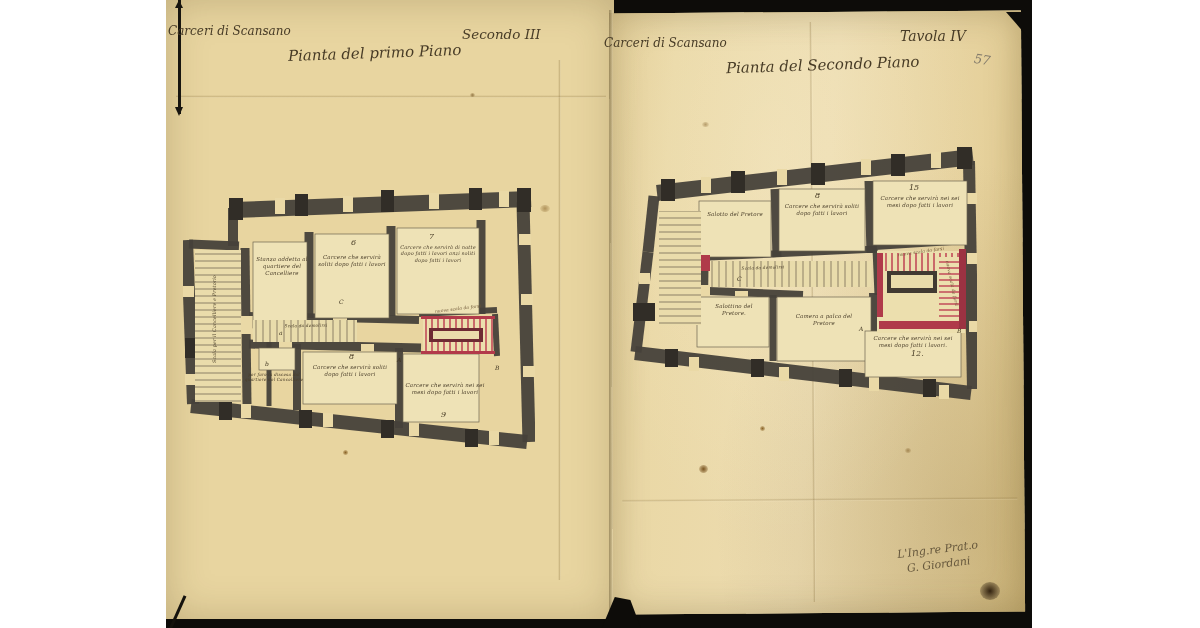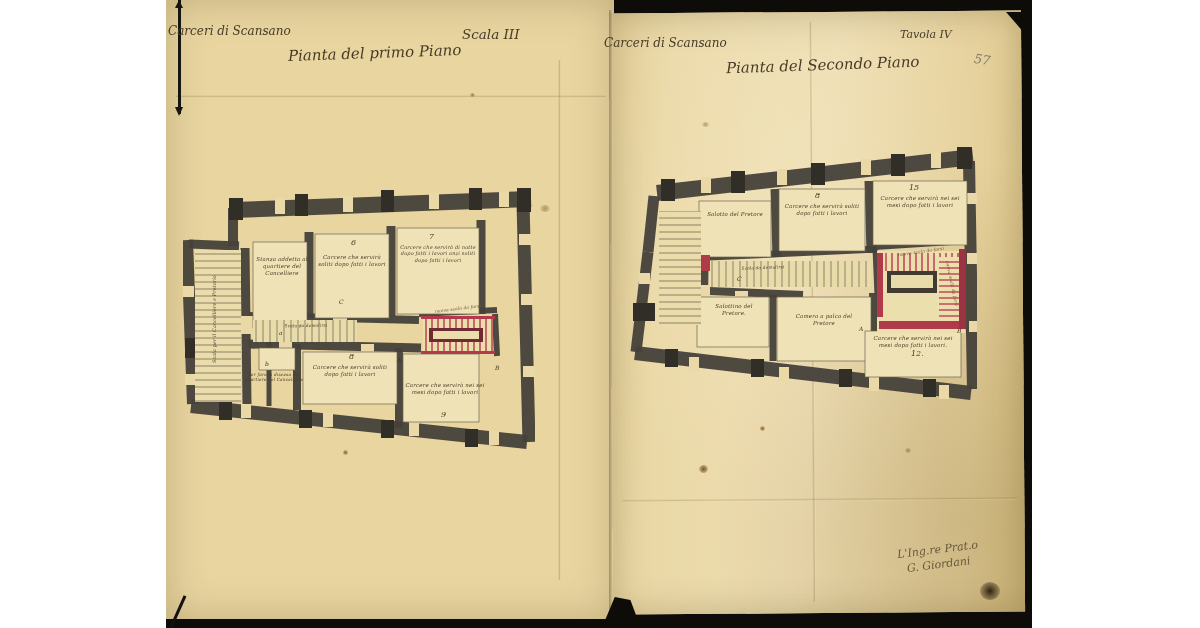--- a/index.html
+++ b/index.html
@@ -72,24 +72,24 @@
   <div class="stain" style="left:699px;top:465px;width:9px;height:8px;background:radial-gradient(circle,#7a5420,rgba(122,84,32,0));"></div>
   <div class="stain" style="left:980px;top:582px;width:20px;height:18px;background:radial-gradient(circle,#32220f,rgba(50,34,15,0));"></div>
   <div class="stain" style="left:343px;top:450px;width:5px;height:5px;background:radial-gradient(circle,#8a6327,rgba(138,99,39,0));"></div>
   <div class="stain" style="left:760px;top:426px;width:5px;height:5px;background:radial-gradient(circle,#8a6327,rgba(138,99,39,0));"></div>
   <div class="stain" style="left:540px;top:205px;width:10px;height:7px;background:radial-gradient(circle,rgba(140,104,45,.6),rgba(140,104,45,0));"></div>
   <div class="stain" style="left:470px;top:93px;width:5px;height:4px;background:radial-gradient(circle,rgba(120,88,38,.7),rgba(120,88,38,0));"></div>
   <div class="stain" style="left:905px;top:448px;width:6px;height:5px;background:radial-gradient(circle,rgba(130,95,40,.6),rgba(130,95,40,0));"></div>
   <div class="stain" style="left:702px;top:122px;width:7px;height:5px;background:radial-gradient(circle,rgba(130,95,40,.5),rgba(130,95,40,0));"></div>
 
   <div class="hdr" style="left:168px;top:24px;font-size:12px;">Carceri di Scansano</div>
-  <div class="hdr" style="left:462px;top:26px;font-size:13.5px;">Scala III</div>
+  <div class="hdr" style="left:462px;top:26px;font-size:13.5px;">Secondo III</div>
   <div class="hdr" style="left:288px;top:44px;font-size:15px;transform:rotate(-2deg);">Pianta del primo Piano</div>
   <div class="hdr" style="left:604px;top:36px;font-size:12px;">Carceri di Scansano</div>
-  <div class="hdr" style="left:900px;top:28px;font-size:11px;">Tavola IV</div>
+  <div class="hdr" style="left:900px;top:28px;font-size:14px;">Tavola IV</div>
   <div class="hdr" style="left:726px;top:56px;font-size:15px;transform:rotate(-2deg);">Pianta del Secondo Piano</div>
   <div class="pencil" style="left:974px;top:52px;">57</div>
 
   <div class="plan" style="left:183px;top:188px;width:352px;height:262px;">
     <svg width="352" height="262" viewBox="0 0 352 262">
       <defs>
         <pattern id="hstepsL" width="10" height="7" patternUnits="userSpaceOnUse">
           <rect width="10" height="7" fill="#eadcab"></rect>
             <line x1="0" y1="3" x2="10" y2="3" stroke="#8d8066" stroke-width="1"></line>
         </pattern>

